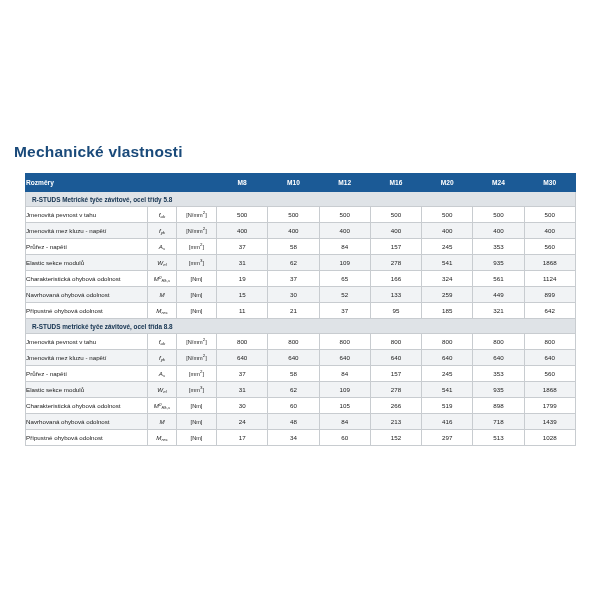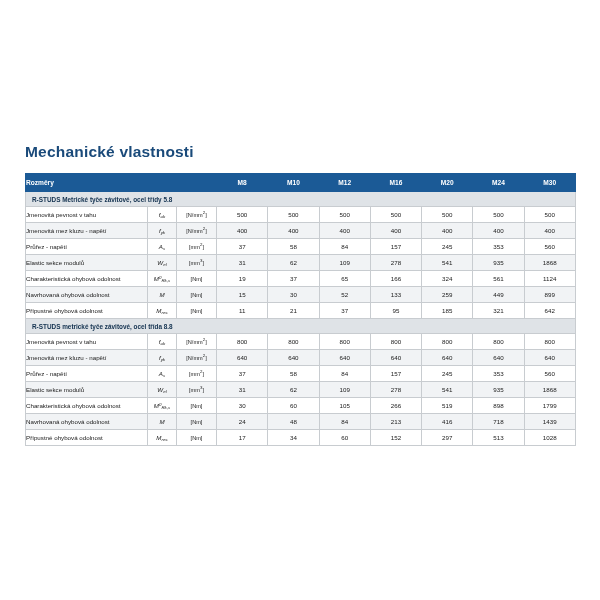--- a/index.html
+++ b/index.html
@@ -17,21 +17,21 @@
   }
   .page {
     position: absolute;
     left: 0;
     top: 0;
     width: 600px;
     height: 600px;
   }
   .title {
     position: absolute;
-    left: 25px;
+    left: 14px;
     top: 143px;
     font-size: 15.5px;
     font-weight: bold;
     color: #1a4a7a;
     letter-spacing: 0.2px;
   }
   .table-wrap {
     position: absolute;
     left: 25px;
     top: 173px;

